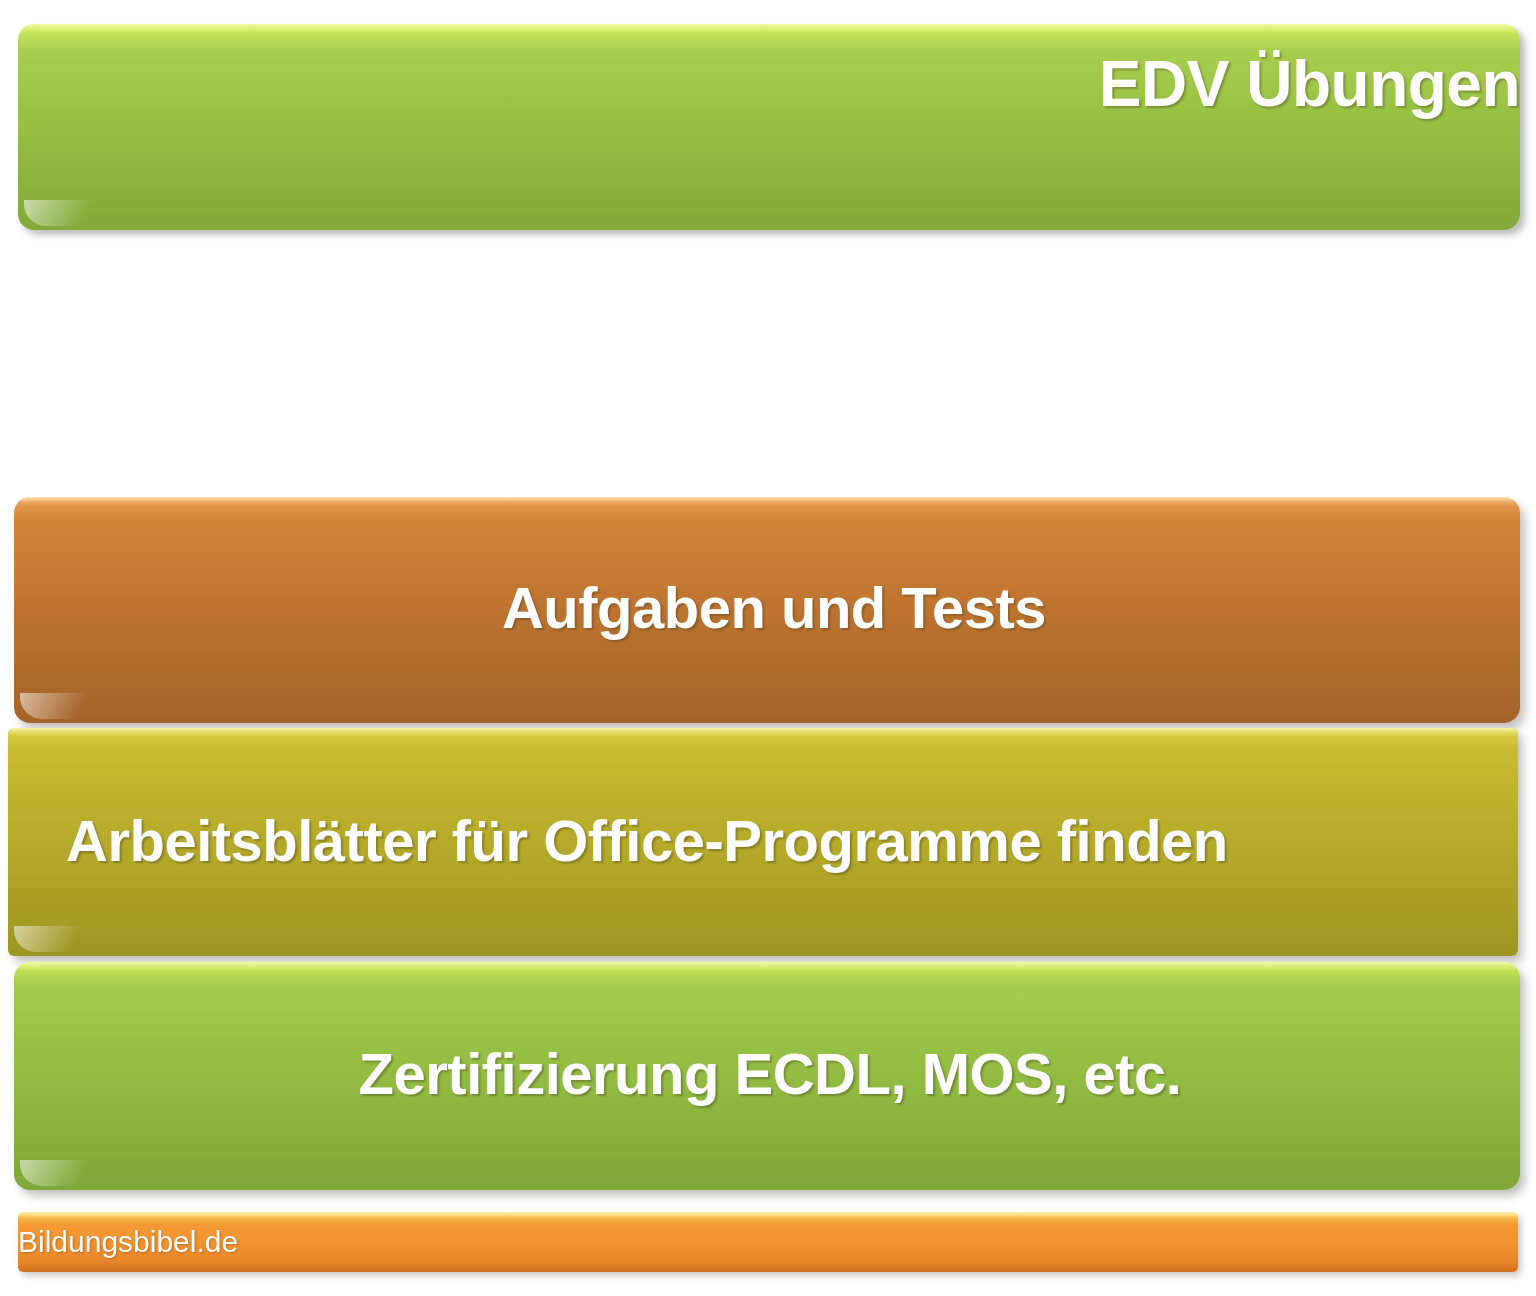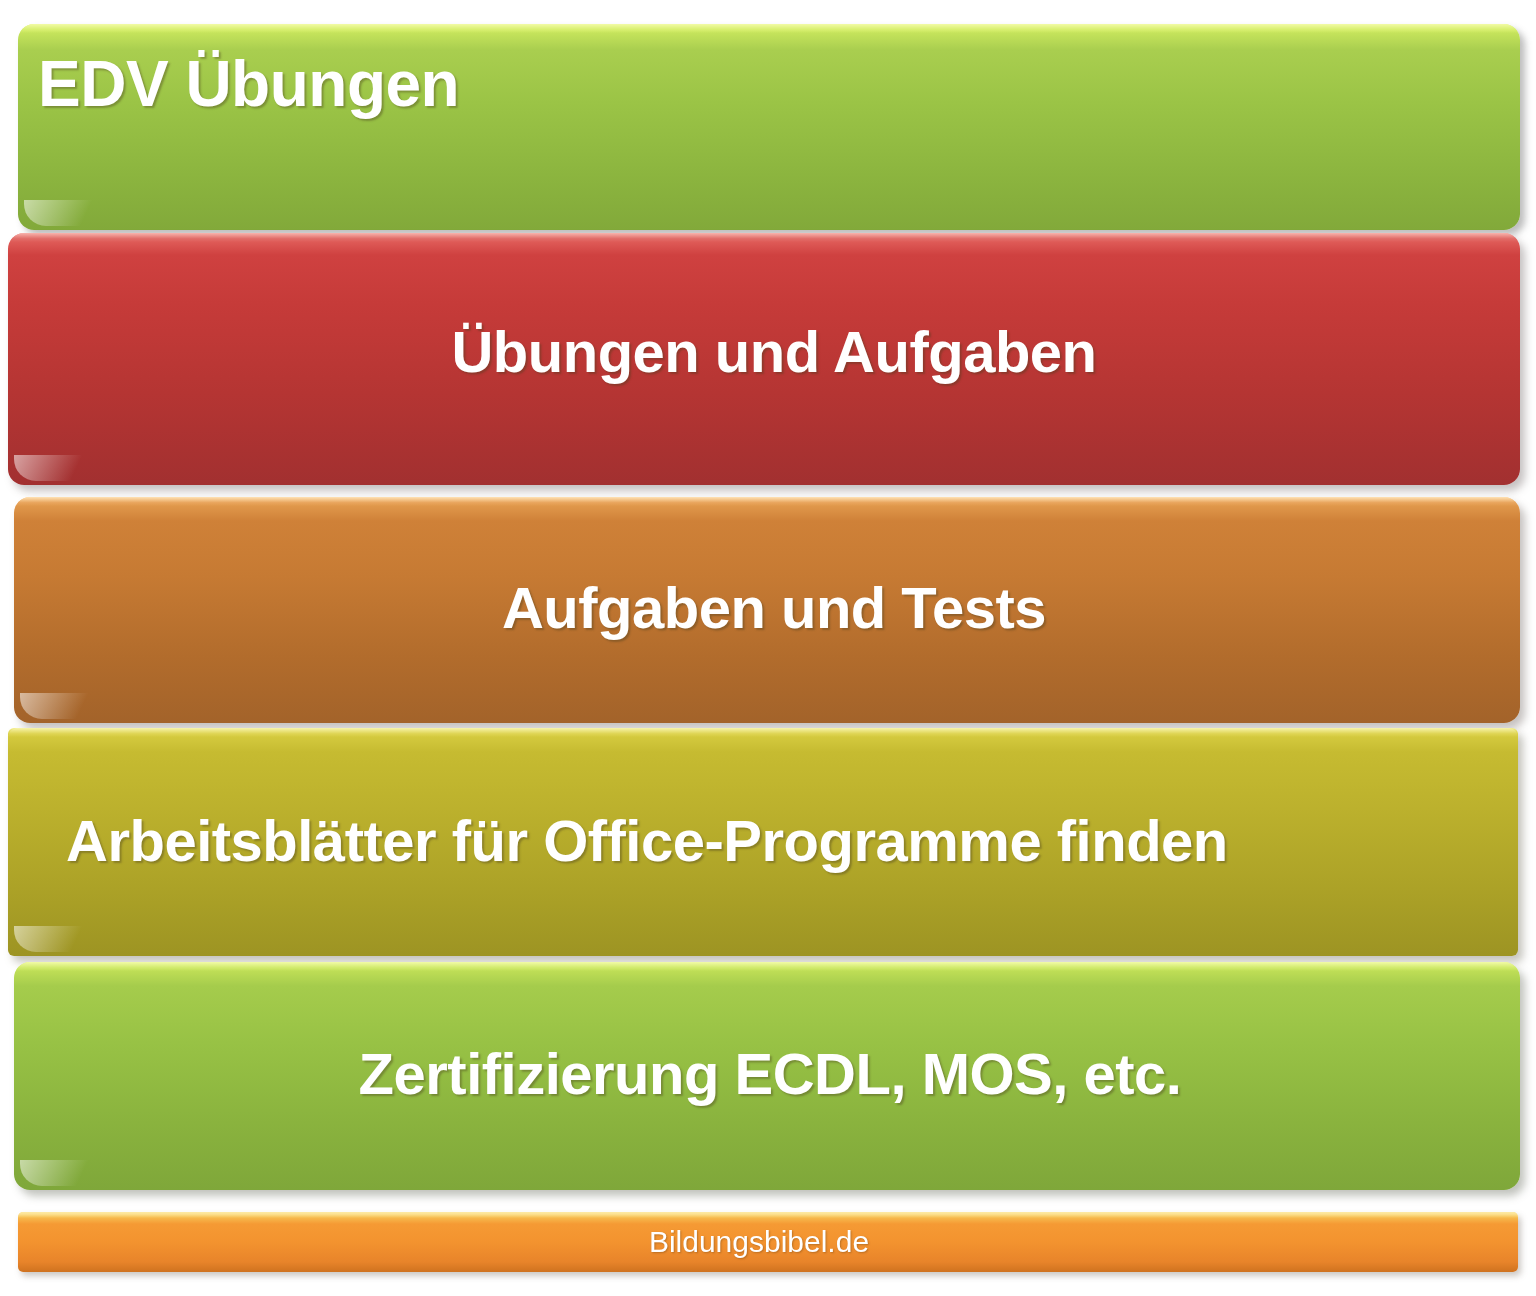--- a/index.html
+++ b/index.html
@@ -80,21 +80,21 @@
         #a9ce4f 26px,
         #9bc446 78px,
         #8cb53f 150px,
         #82a93a 206px);
     box-shadow: 5px 5px 7px rgba(90,90,90,0.40);
   }
   #bar-1::before {
     background: linear-gradient(to bottom, #f2fba6, #d8ef70 60%, rgba(216,239,112,0) 100%);
   }
   #bar-1 .bar-label {
-    text-align: left;
+    text-align: right;
     font-size: 64px;
     padding-bottom: 86px;
     margin-left: 20px;
   }
 
   
   #bar-2 {
     left: 8px;
     top: 233px;
     width: 1512px;
@@ -195,21 +195,21 @@
     position: absolute;
     left: 18px;
     top: 1212px;
     width: 1500px;
     height: 60px;
     box-sizing: border-box;
     border-radius: 5px;
     overflow: hidden;
     display: flex;
     align-items: center;
-    justify-content: center;
+    justify-content: flex-start;
     background: linear-gradient(to bottom,
         #fbe08a 0px, #f7c254 4px,
         #f59a34 12px,
         #f3932f 30px,
         #e8842a 50px,
         #cf721f 60px);
     box-shadow: 3px 4px 6px rgba(120,110,100,0.38);
   }
   #footer-bar::before {
     content: "";
@@ -233,23 +233,20 @@
 </style>
 </head>
 <body>
 
 <div id="stage">
 
   <div class="bar" id="bar-1">
     <div class="bar-label">EDV Übungen</div>
   </div>
 
-  <div class="bar" id="bar-2">
-    <div class="bar-label">Übungen und Aufgaben</div>
-  </div>
 
   <div class="bar" id="bar-3">
     <div class="bar-label">Aufgaben und Tests</div>
   </div>
 
   <div class="bar" id="bar-4">
     <div class="bar-label">Arbeitsblätter für Office-Programme finden</div>
   </div>
 
   <div class="bar" id="bar-5">

